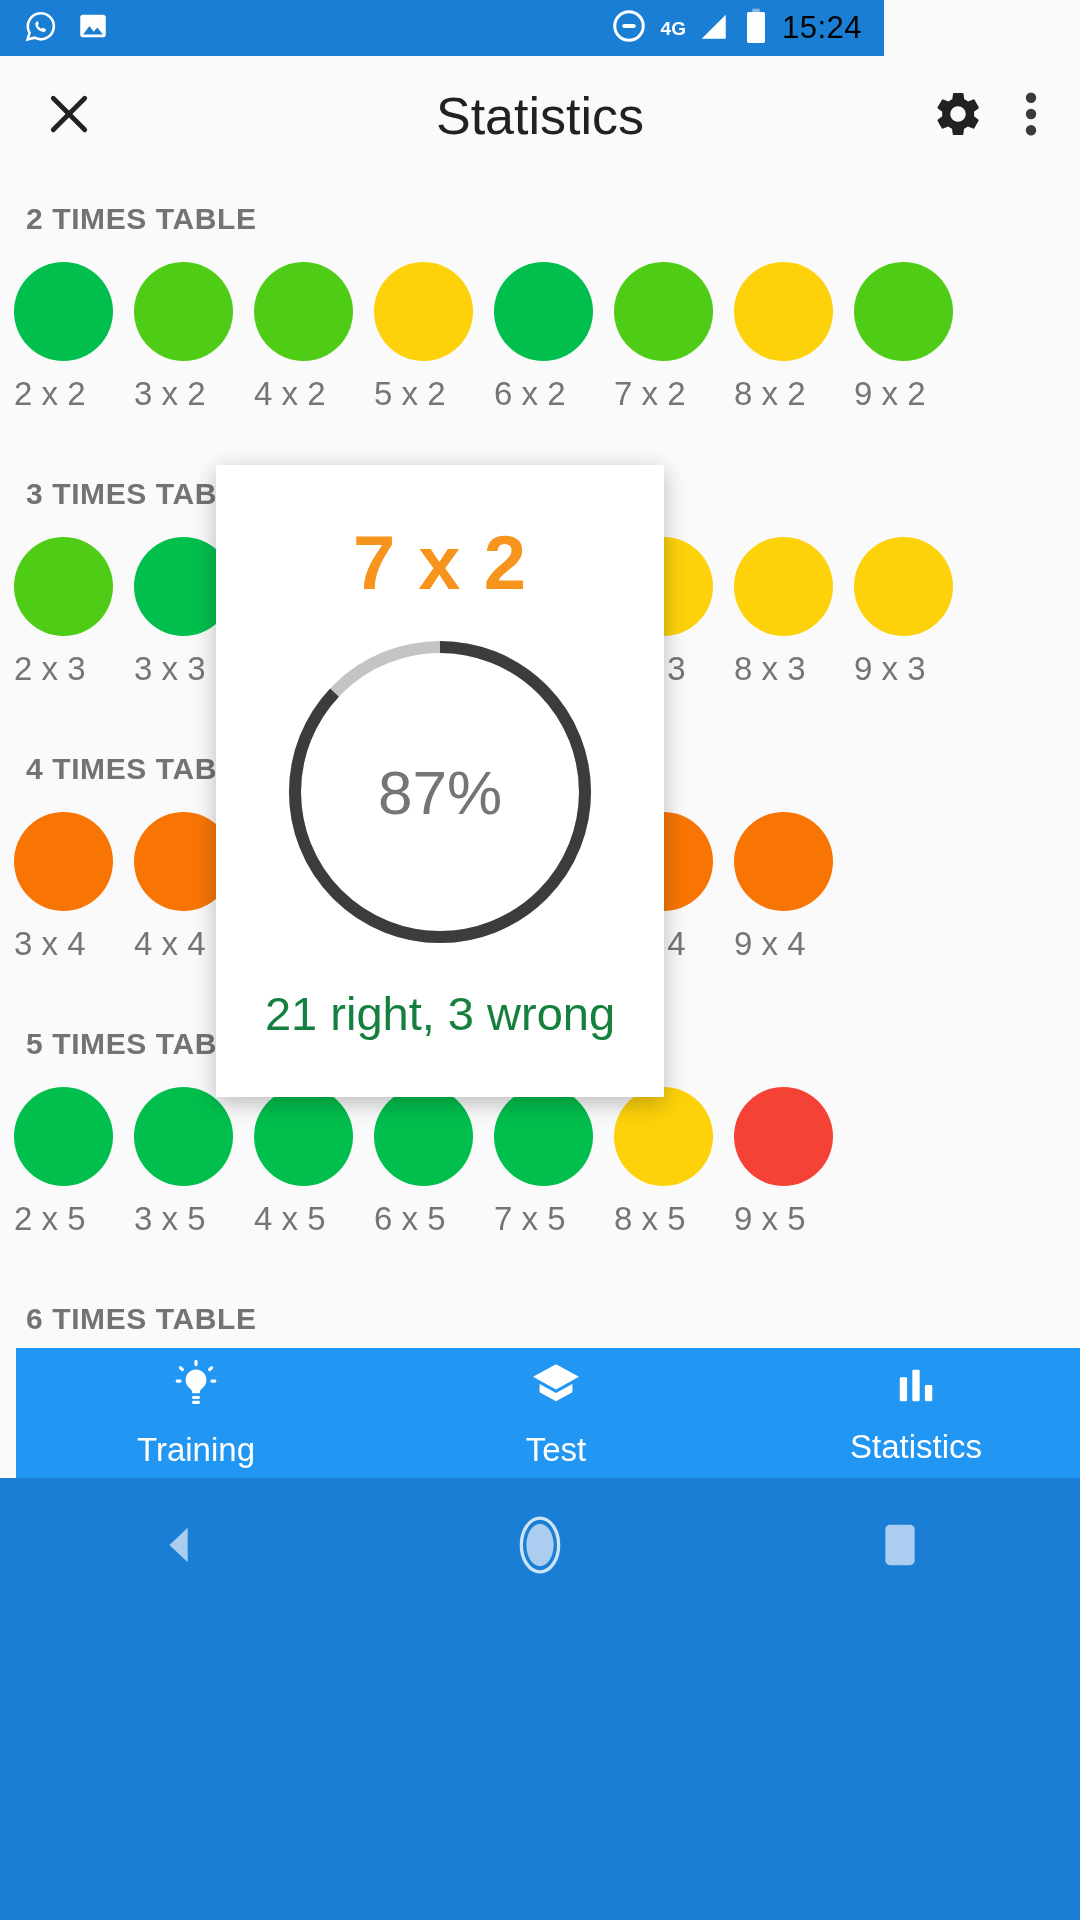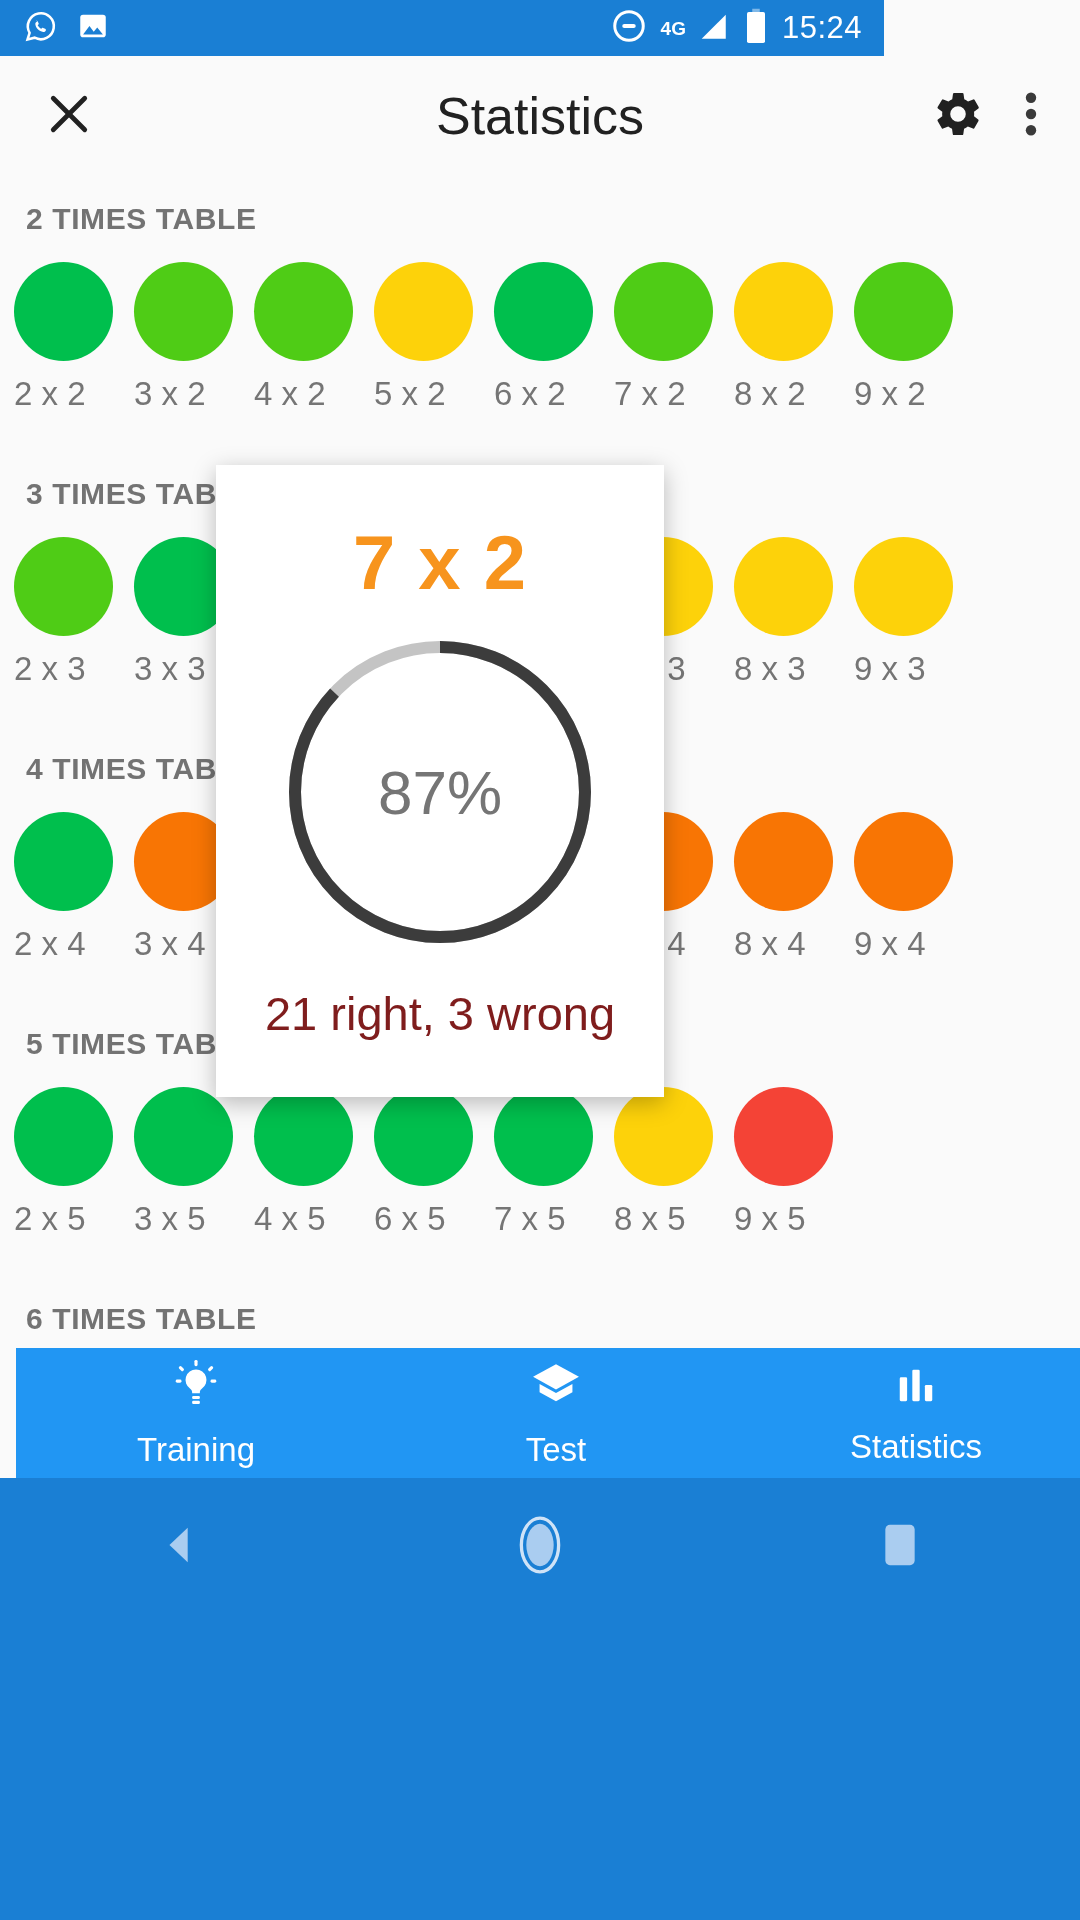--- a/index.html
+++ b/index.html
@@ -12,21 +12,21 @@
   #screen { position: relative; width: 1080px; height: 1920px; overflow: hidden; background: #fafafa; }
 
   
   #statusbar {
     position: absolute; top: 0; left: 0; width: 884px; height: 56px;
     background: #1a7fd4; display: flex; align-items: center;
     padding: 0 22px;
   }
   #statusbar .left { display: flex; align-items: center; gap: 16px; }
   #statusbar .right { margin-left: auto; display: flex; align-items: center; gap: 14px; }
-  .sb-time { color: #ffffff; font-size: 31px; font-weight: 500; letter-spacing: .5px; }
+  .sb-time { color: #000000; font-size: 31px; font-weight: 500; letter-spacing: .5px; }
   .sb-4g { color: #fff; font-size: 19px; font-weight: 700; line-height: 1; margin-right: -4px; align-self: flex-start; margin-top: 11px;}
 
   
   #appbar {
     position: absolute; top: 56px; left: 0; width: 1080px; height: 120px;
     background: #fafafa; display: flex; align-items: center; padding: 0 42px;
   }
   #appbar .title {
     position: absolute; left: 0; width: 1080px; text-align: center;
     font-size: 52px; color: #212121; font-weight: 400; pointer-events: none;
@@ -57,21 +57,21 @@
     z-index: 50;
   }
   #dialog .q {
     color: #f7941d; font-size: 76px; font-weight: 700; margin-top: 54px; letter-spacing: 1px;
   }
   #dialog .ring-wrap { margin-top: 26px; position: relative; width: 320px; height: 320px; }
   #dialog .ring-pct {
     position: absolute; inset: 0; display: flex; align-items: center; justify-content: center;
     font-size: 62px; color: #757575; font-weight: 400;
   }
-  #dialog .summary { margin-top: 34px; font-size: 47px; color: #7f1d1d; white-space: nowrap; }
+  #dialog .summary { margin-top: 34px; font-size: 47px; color: #15803d; white-space: nowrap; }
 
   
   #bottomnav {
     position: absolute; left: 16px; top: 1348px; width: 1080px; height: 130px;
     background: #2196f3; display: flex;
   }
   #bottomnav .nav-item {
     flex: 1; display: flex; flex-direction: column; align-items: center; justify-content: center;
     color: #fff; cursor: pointer;
   }
@@ -221,24 +221,20 @@
         </div>
         <div class="cell">
           <div class="dot" style="background: rgb(253, 210, 10);"></div>
           <div class="cell-label">9 x 3</div>
         </div>
       </div>
       <div class="row-spacer"></div>
       <div class="section-title">4 TIMES TABLE</div>
       <div class="row">
         <div class="cell">
-          <div class="dot" style="background: rgb(0, 191, 77);"></div>
-          <div class="cell-label">2 x 4</div>
-        </div>
-        <div class="cell">
           <div class="dot" style="background: rgb(248, 117, 4);"></div>
           <div class="cell-label">3 x 4</div>
         </div>
         <div class="cell">
           <div class="dot" style="background: rgb(248, 117, 4);"></div>
           <div class="cell-label">4 x 4</div>
         </div>
         <div class="cell">
           <div class="dot" style="background: rgb(248, 117, 4);"></div>
           <div class="cell-label">5 x 4</div>

